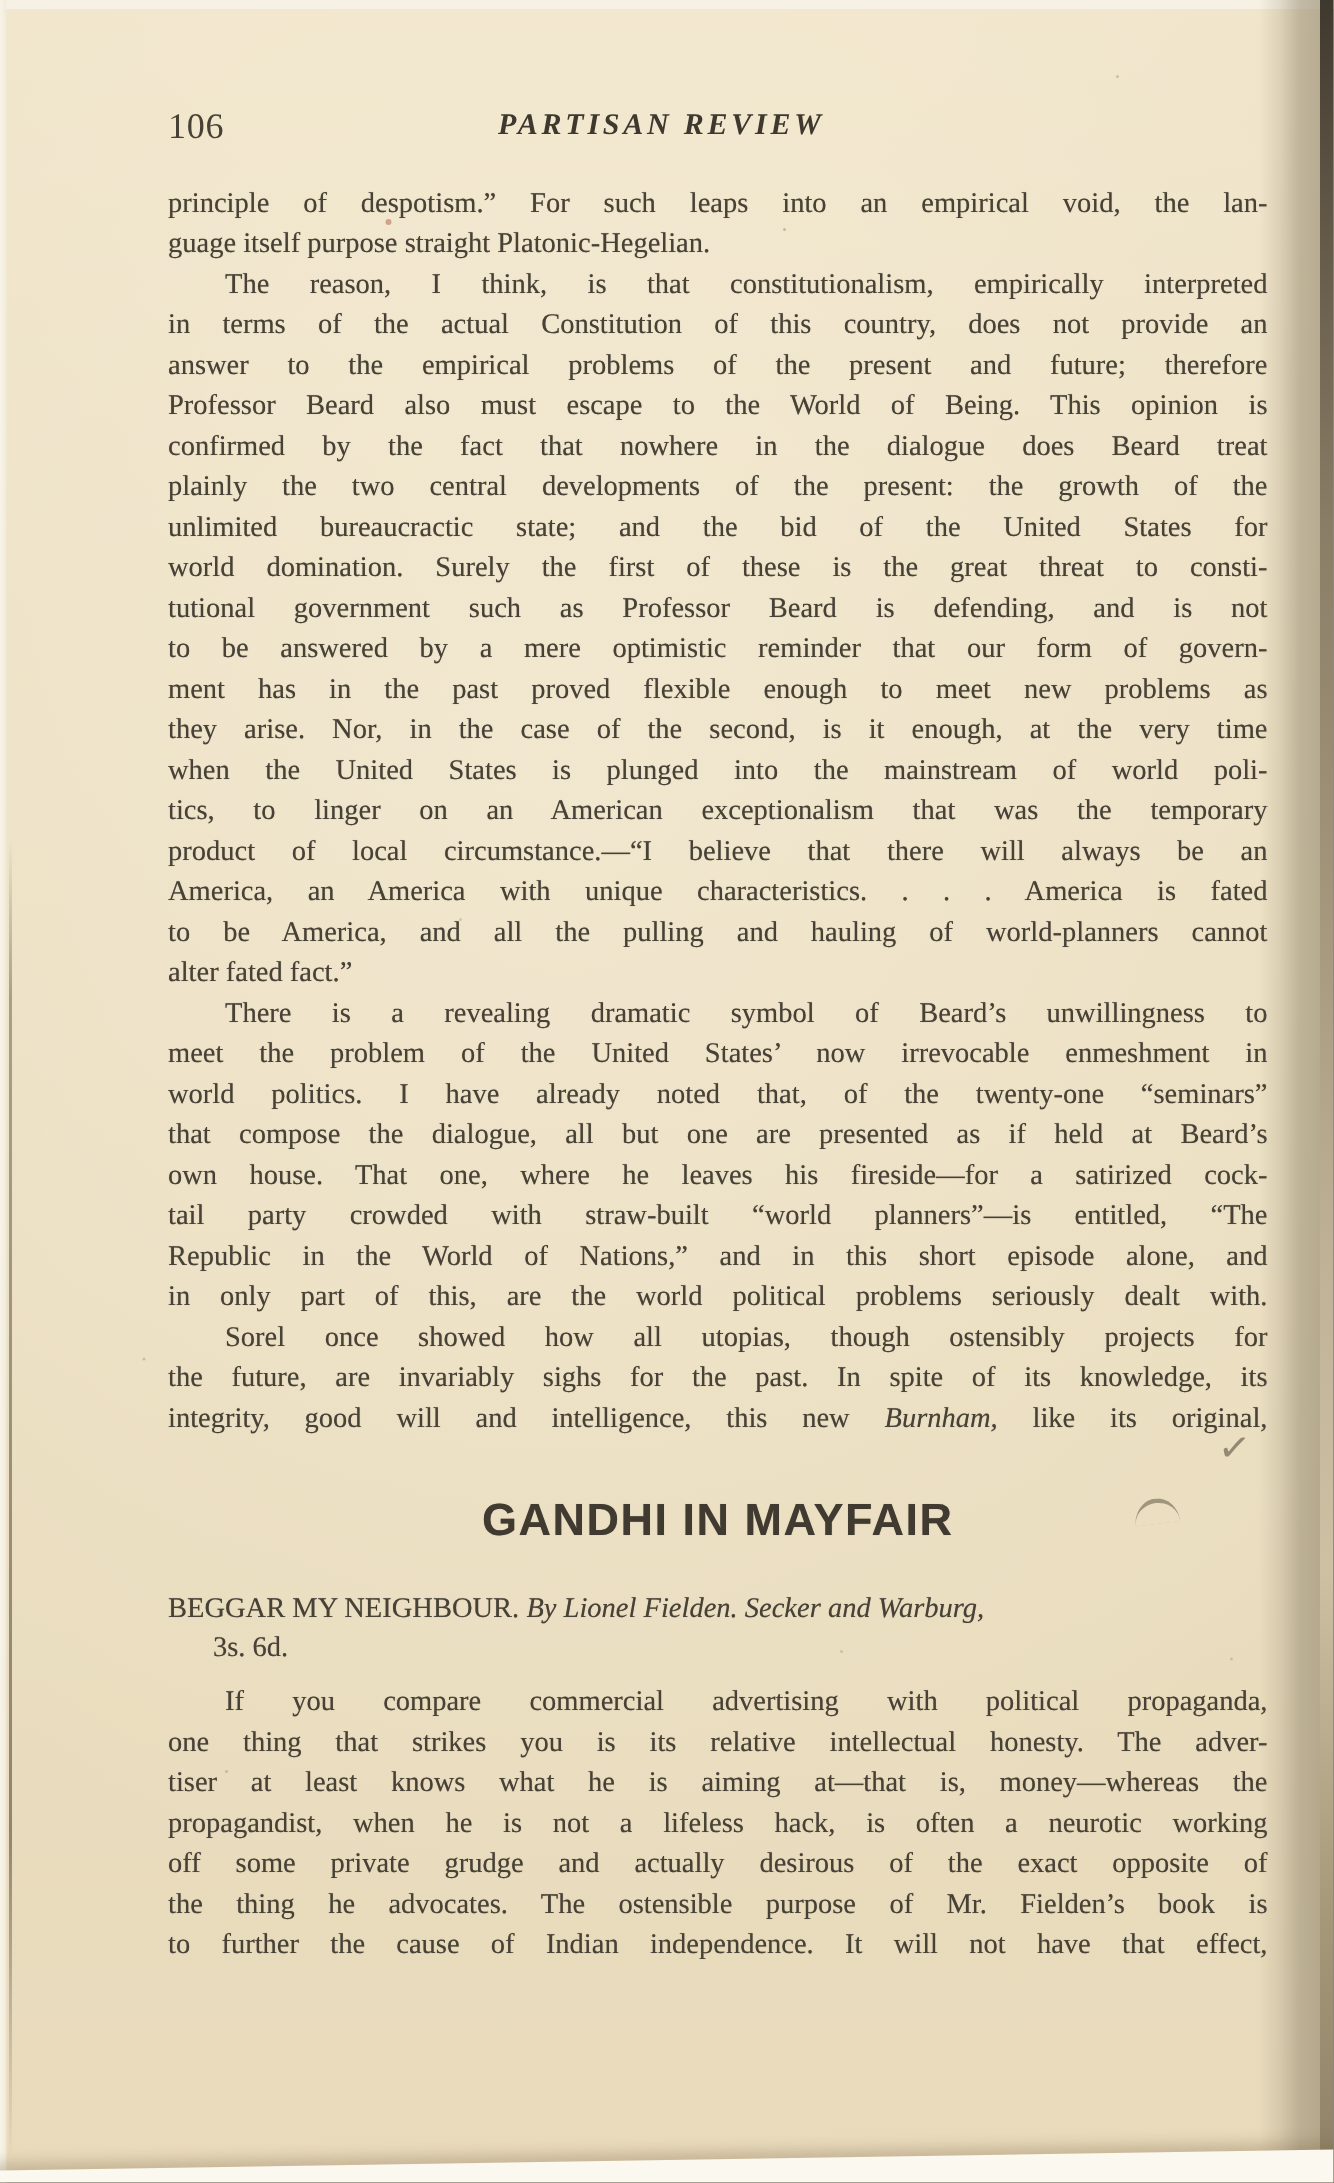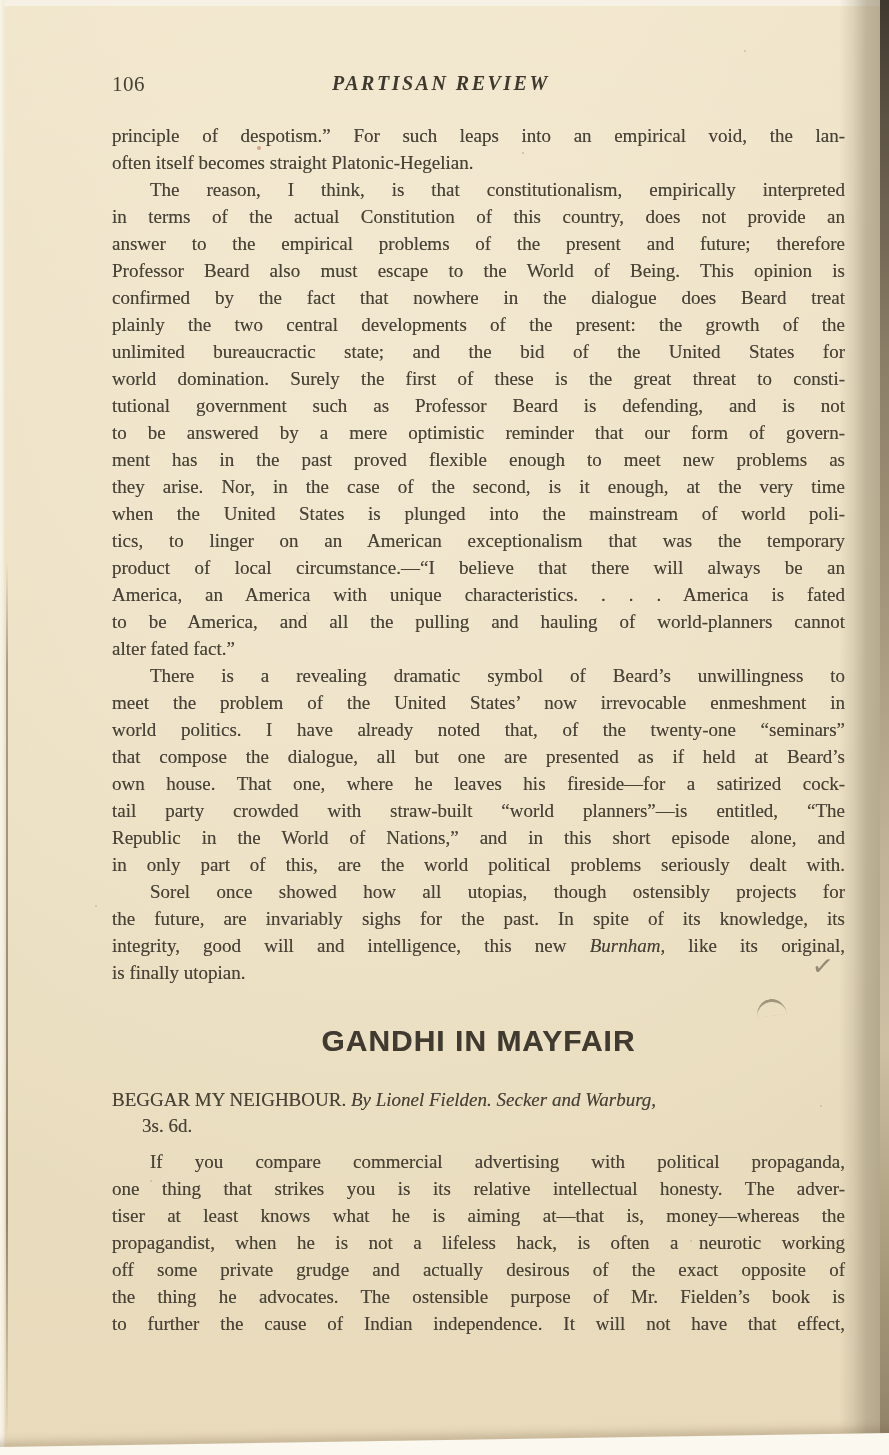--- a/index.html
+++ b/index.html
@@ -25,21 +25,21 @@
   .edge-bottom{position:absolute;left:-12px;right:-12px;bottom:-25px;height:40px;background:#fbf8ef;
     transform:rotate(-0.9deg);box-shadow:0 -5px 9px rgba(125,104,72,.32);z-index:7;}
   .specks{position:absolute;top:0;left:0;width:2px;height:2px;border-radius:50%;background:rgba(125,105,78,.0);z-index:3;
     box-shadow:258px 147px 0 1px rgba(170,80,50,.45),522px 152px 0 rgba(130,110,80,.38),
       744px 50px 0 rgba(150,130,100,.40),430px 705px 0 rgba(130,110,80,.30),
       150px 1180px 0 rgba(130,110,80,.32),560px 1100px 0 rgba(140,118,86,.30),
       306px 612px 0 rgba(130,110,80,.28),690px 1240px 0 rgba(130,110,80,.30),
       95px 905px 0 rgba(130,110,80,.30),820px 1105px 0 rgba(130,110,80,.28);}
   
   .hdr{position:relative;margin:72px 0 0 112px;width:733px;height:28px;z-index:2;}
-  .pagenum{font-size:21px;letter-spacing:.5px;}
+  .pagenum{font-size:24px;letter-spacing:.5px;}
   .journal{position:absolute;left:220px;top:0;font-style:italic;font-weight:700;font-size:20px;letter-spacing:2.5px;color:#3e382e;}
   
   .column{position:relative;margin:22px 0 0 112px;width:733px;z-index:2;
     font-size:19px;text-shadow:0 0 .5px rgba(71,65,54,.55);}
   .para{margin:0;}
   .line{line-height:27px;height:27px;text-align:justify;text-align-last:justify;}
   .line.indent{text-indent:38px;}
   .line.lastleft{text-align:left;text-align-last:left;}
   .signature{margin-top:5px;text-align:right;padding-right:42px;
     font-variant:small-caps;font-size:20px;letter-spacing:2px;color:#393328;line-height:27px;}
@@ -65,21 +65,21 @@
 
   <header class="hdr">
     <span class="pagenum">106</span>
     <span class="journal">PARTISAN REVIEW</span>
   </header>
 
   <main class="column">
     <section>
         <div class="para">
           <div class="line"><span>principle of despotism.” For such leaps into an empirical void, the lan-</span></div>
-          <div class="line lastleft"><span>often itself becomes straight Platonic-Hegelian.</span></div>
+          <div class="line lastleft"><span>guage itself purpose straight Platonic-Hegelian.</span></div>
         </div>
         <div class="para">
           <div class="line indent"><span>The reason, I think, is that constitutionalism, empirically interpreted</span></div>
           <div class="line"><span>in terms of the actual Constitution of this country, does not provide an</span></div>
           <div class="line"><span>answer to the empirical problems of the present and future; therefore</span></div>
           <div class="line"><span>Professor Beard also must escape to the World of Being. This opinion is</span></div>
           <div class="line"><span>confirmed by the fact that nowhere in the dialogue does Beard treat</span></div>
           <div class="line"><span>plainly the two central developments of the present: the growth of the</span></div>
           <div class="line"><span>unlimited bureaucractic state; and the bid of the United States for</span></div>
           <div class="line"><span>world domination. Surely the first of these is the great threat to consti-</span></div>
@@ -101,21 +101,20 @@
           <div class="line"><span>that compose the dialogue, all but one are presented as if held at Beard’s</span></div>
           <div class="line"><span>own house. That one, where he leaves his fireside—for a satirized cock-</span></div>
           <div class="line"><span>tail party crowded with straw-built “world planners”—is entitled, “The</span></div>
           <div class="line"><span>Republic in the World of Nations,” and in this short episode alone, and</span></div>
           <div class="line"><span>in only part of this, are the world political problems seriously dealt with.</span></div>
         </div>
         <div class="para">
           <div class="line indent"><span>Sorel once showed how all utopias, though ostensibly projects for</span></div>
           <div class="line"><span>the future, are invariably sighs for the past. In spite of its knowledge, its</span></div>
           <div class="line"><span>integrity, good will and intelligence, this new </span><i>Burnham,</i><span> like its original,</span></div>
-          <div class="line lastleft"><span>is finally utopian.</span></div>
         </div>
       </section>
 
 
     <h2 class="review-heading">GANDHI IN MAYFAIR</h2>
 
     <div class="citation">
       <div class="cit1"><span>BEGGAR MY NEIGHBOUR. </span><i>By Lionel Fielden. Secker and Warburg,</i><span></span></div>
       <div class="cit2">3s. 6d.</div>
     </div>

